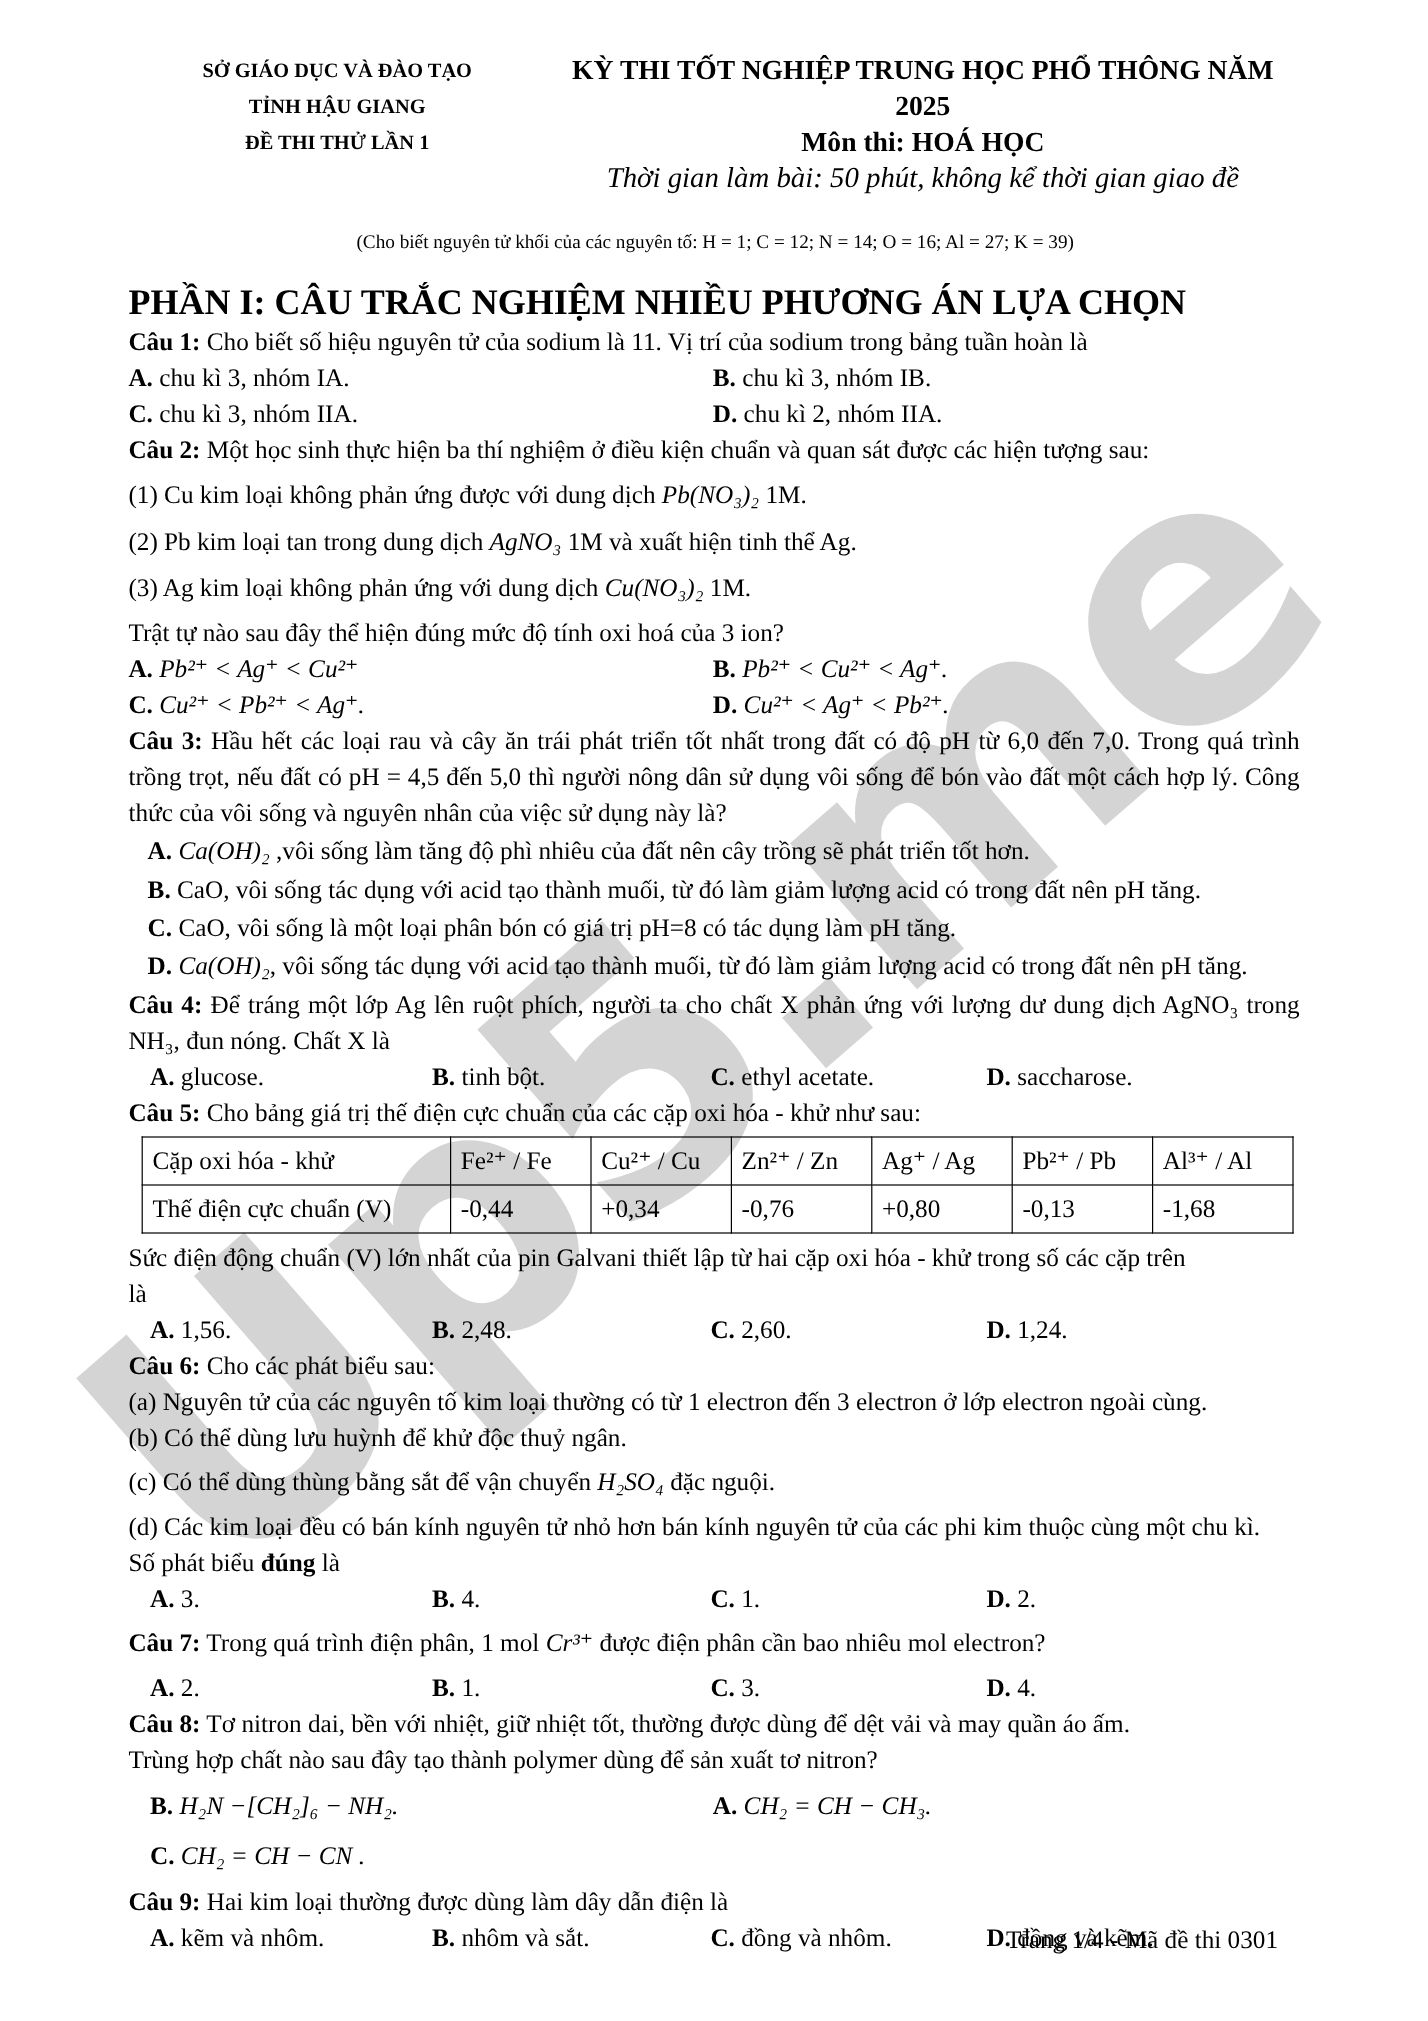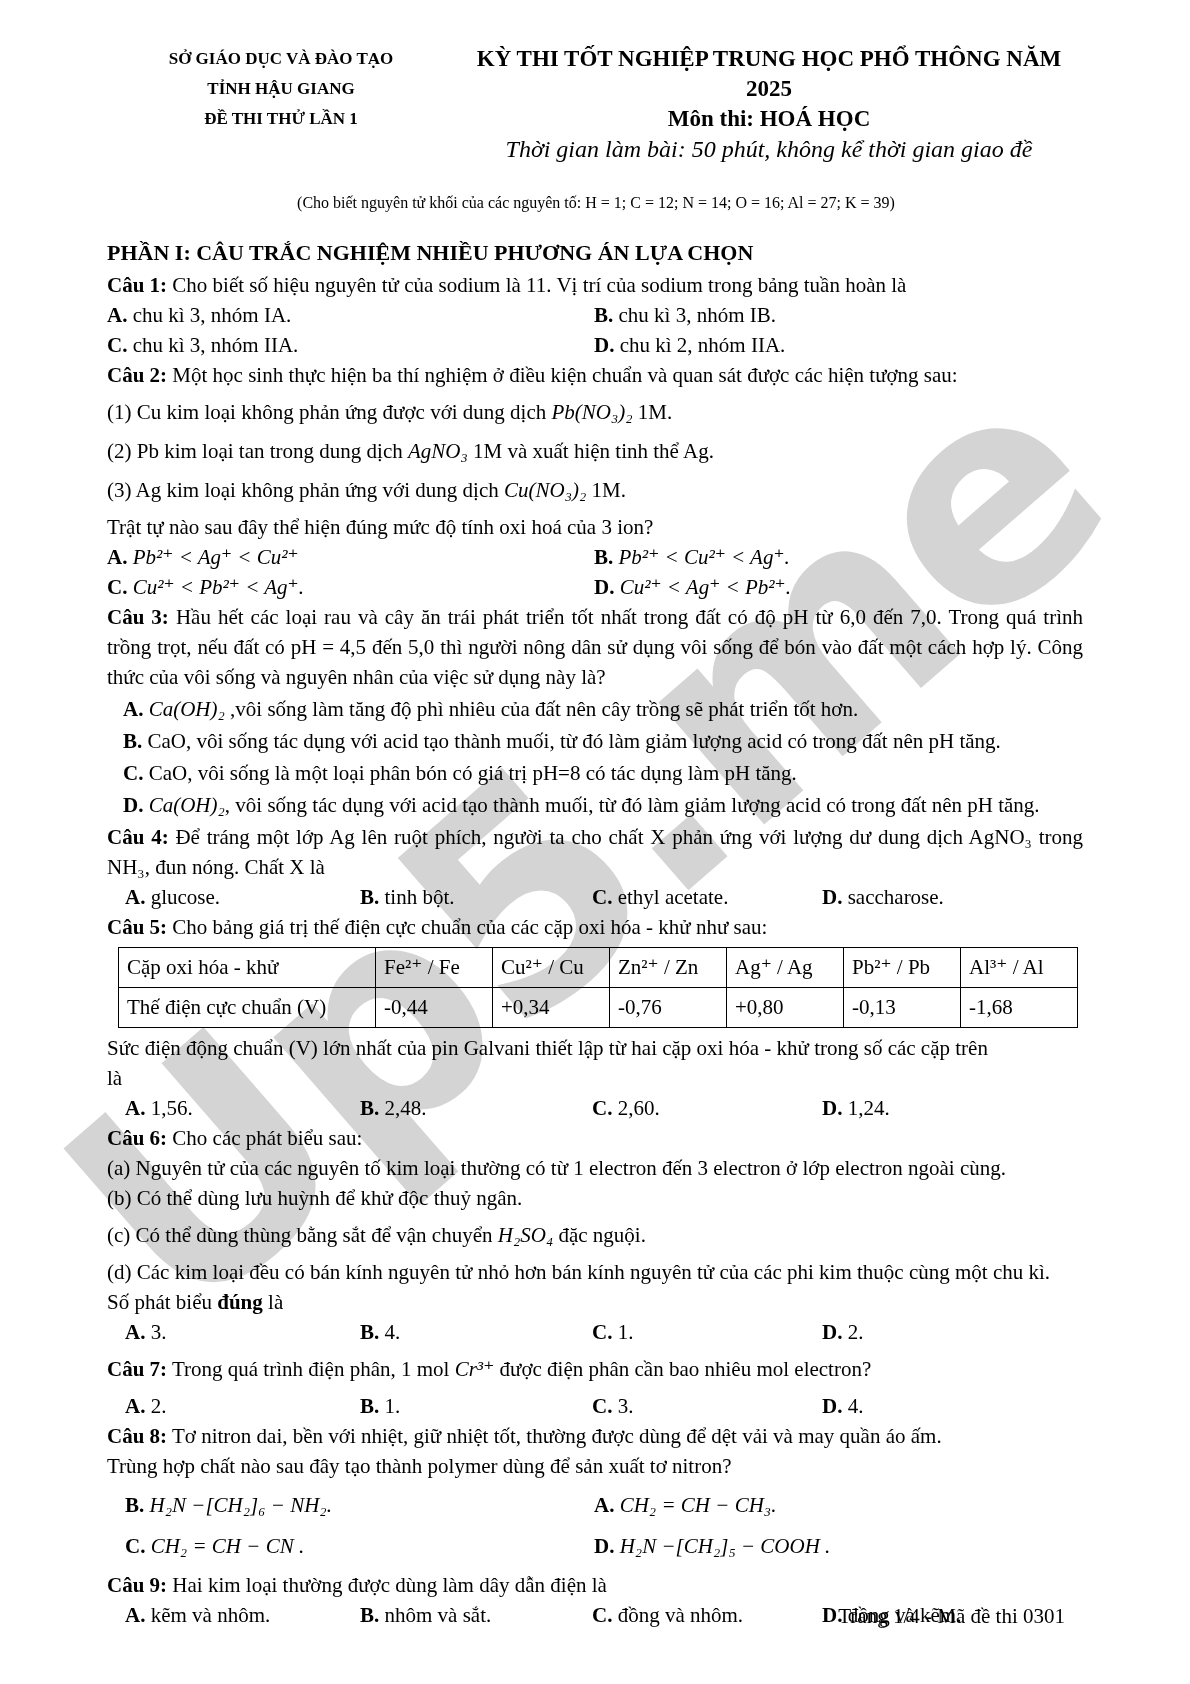--- a/index.html
+++ b/index.html
@@ -17,21 +17,21 @@
   }
   .content { position:absolute; left:107px; top:44px; width:976px; z-index:1; }
   
   .header { display:flex; margin-bottom:24px; }
   .h-left { width:348px; text-align:center; font-weight:bold; font-size:17px; line-height:30px; }
   .h-right { flex:1; text-align:center; }
   .hr-title { font-weight:bold; font-size:23px; line-height:30px; }
   .hr-sub { font-weight:bold; font-size:23px; line-height:30px; }
   .hr-time { font-style:italic; font-size:24px; line-height:30px; }
   .note { margin:0 0 20px 2px; font-size:16px; line-height:30px;text-align:center; }
-  .section { margin:0 0 2px 0; font-weight:bold; font-size:22px; line-height:30px; }
+  .section { margin:0 0 2px 0; font-weight:bold; font-size:30px; line-height:30px; }
   
   p { margin:0; font-size:21px; line-height:30px; }
   .qt { text-align:justify; }
   .qlabel { font-weight:bold; }
   .tall { margin:5px 0; line-height:34px; }
   .fm { font-style:italic; }
   .opt b { font-weight:bold; }
   .opt2 { display:grid; grid-template-columns:487px 1fr; font-size:21px; line-height:30px; }
   .opt2.ind { padding-left:18px; grid-template-columns:469px 1fr; }
   .opt2.sp { margin:7px 0; line-height:34px; }
@@ -161,21 +161,20 @@
     </div>
 
     <p class="qt"><b class="qlabel">Câu 8:</b> <span>Tơ nitron dai, bền với nhiệt, giữ nhiệt tốt, thường được dùng để dệt vải và may quần áo ấm.</span></p>
     <p>Trùng hợp chất nào sau đây tạo thành polymer dùng để sản xuất tơ nitron?</p>
     <div class="opt2 ind sp">
       <span class="opt"><b>B.</b> <span class="fm">H₂N −[CH₂]₆ − NH₂.</span></span>
       <span class="opt"><b>A.</b> <span class="fm">CH₂ = CH − CH₃.</span></span>
     </div>
     <div class="opt2 ind sp">
       <span class="opt"><b>C.</b> <span class="fm">CH₂ = CH − CN .</span></span>
-      <span class="opt"><b>D.</b> <span class="fm">H₂N −[CH₂]₅ − COOH .</span></span>
     </div>
 
     <p class="qt"><b class="qlabel">Câu 9:</b> <span>Hai kim loại thường được dùng làm dây dẫn điện là</span></p>
     <div class="opt4">
       <span class="opt"><b>A.</b> <span>kẽm và nhôm.</span></span>
       <span class="opt"><b>B.</b> <span>nhôm và sắt.</span></span>
       <span class="opt"><b>C.</b> <span>đồng và nhôm.</span></span>
       <span class="opt"><b>D.</b> <span>đồng và kẽm.</span></span>
     </div>
 

